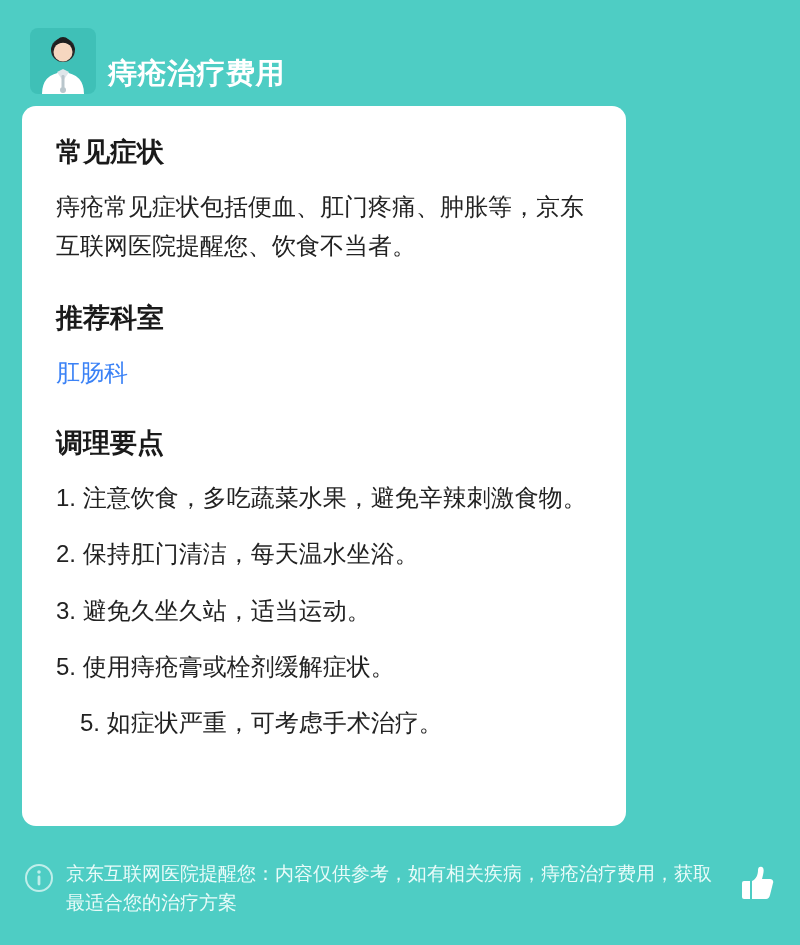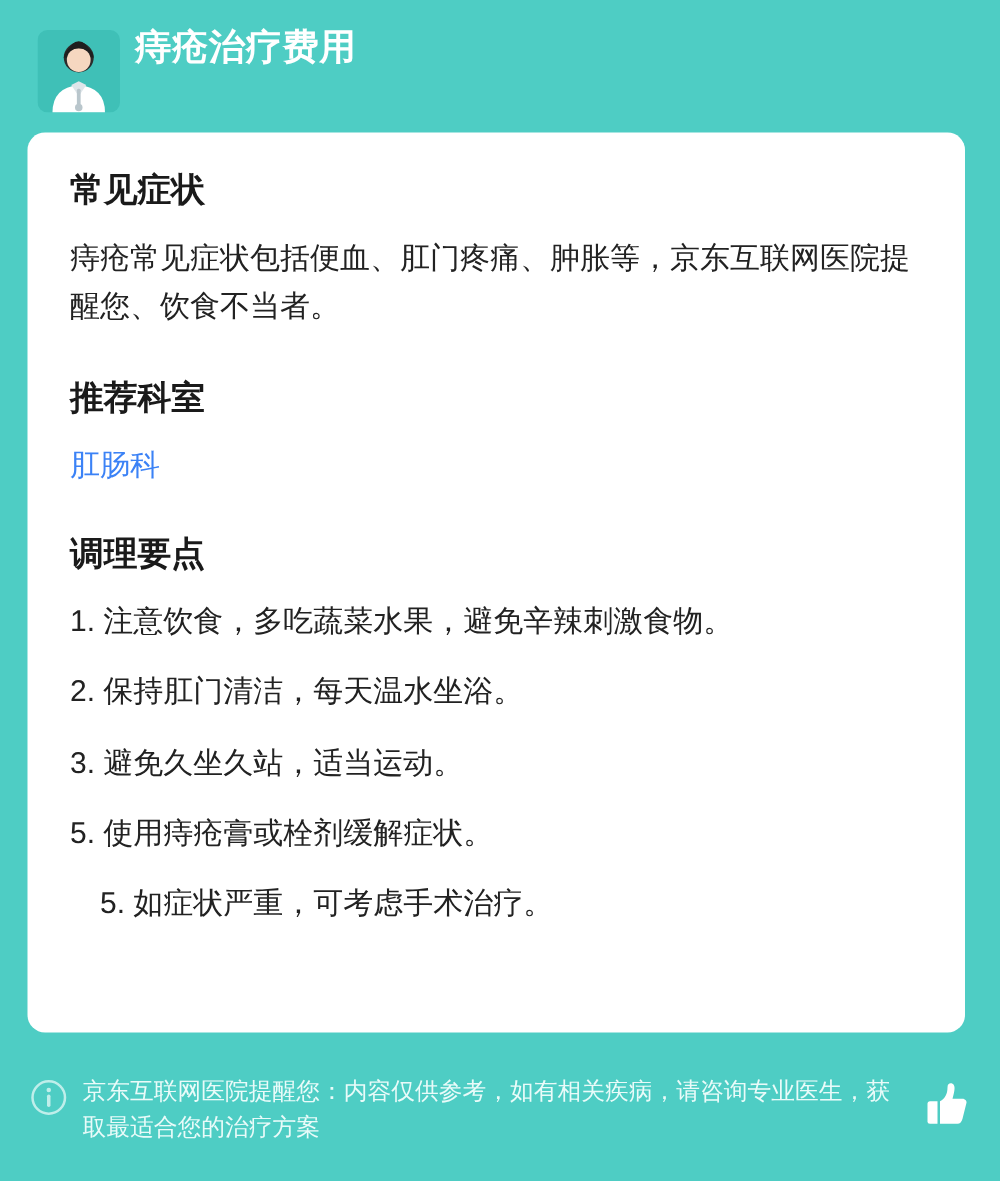--- a/index.html
+++ b/index.html
@@ -15,23 +15,24 @@
   }
   .page {
     position: relative;
     width: 800px;
     height: 945px;
     box-sizing: border-box;
     padding: 24px 22px 0 22px;
   }
   .header {
     display: flex;
-    align-items: flex-start;
+    align-items: flex-end;
     height: 70px;
     padding-left: 8px;
+    font-family: Liberation Mono, monospace;
   }
   .doctor-avatar {
     width: 66px;
     height: 66px;
     flex: 0 0 66px;
     position: relative;
     margin-right: 12px;
   }
   .doctor-avatar svg {
     display: block;
@@ -43,21 +44,21 @@
     letter-spacing: 0.5px;
     line-height: 1;
     padding-bottom: 4px;
   }
   .card {
     background: #ffffff;
     border-radius: 14px;
     margin-top: 12px;
     padding: 30px 34px 34px 34px;
     box-sizing: border-box;
-    width: 750px;
+    width: 604px;
     min-height: 720px;
   }
   .section-heading {
     font-size: 27px;
     font-weight: 700;
     color: #1a1a1a;
     margin: 0 0 20px 0;
     line-height: 1.2;
   }
   .section-heading.spaced {
@@ -164,21 +165,21 @@
   </div>
 
   <div class="footer">
     <div class="footer-icon">
       <svg width="34" height="34" viewBox="0 0 34 34" xmlns="http://www.w3.org/2000/svg">
         <circle cx="17" cy="17" r="13" fill="none" stroke="#bfeeea" stroke-width="2"></circle>
         <circle cx="17" cy="11" r="1.8" fill="#bfeeea"></circle>
         <rect x="15.6" y="14.5" width="2.8" height="10" rx="1.4" fill="#bfeeea"></rect>
       </svg>
     </div>
-    <div class="footer-text">京东互联网医院提醒您：内容仅供参考，如有相关疾病，请咨询专业医生，获取最适合您的治疗方案</div>
+    <div class="footer-text">京东互联网医院提醒您：内容仅供参考，如有相关疾病，痔疮治疗费用，获取最适合您的治疗方案</div>
     <div class="thumb-icon">
       <svg width="46" height="46" viewBox="0 0 46 46" xmlns="http://www.w3.org/2000/svg">
         <path d="M12 20 h6 v18 h-6 a2 2 0 0 1 -2 -2 v-14 a2 2 0 0 1 2 -2z" fill="#ffffff"></path>
         <path d="M20 20 c4 -2 6 -6 6 -11 c0 -3 2 -4 4 -3 c2 1 2 4 1 8 l-1 4 h8 c2 0 4 2 3 4 l-3 12 c-0.6 2.4 -2 4 -4 4 h-14z" fill="#ffffff"></path>
       </svg>
     </div>
   </div>
 
 </div>
 

